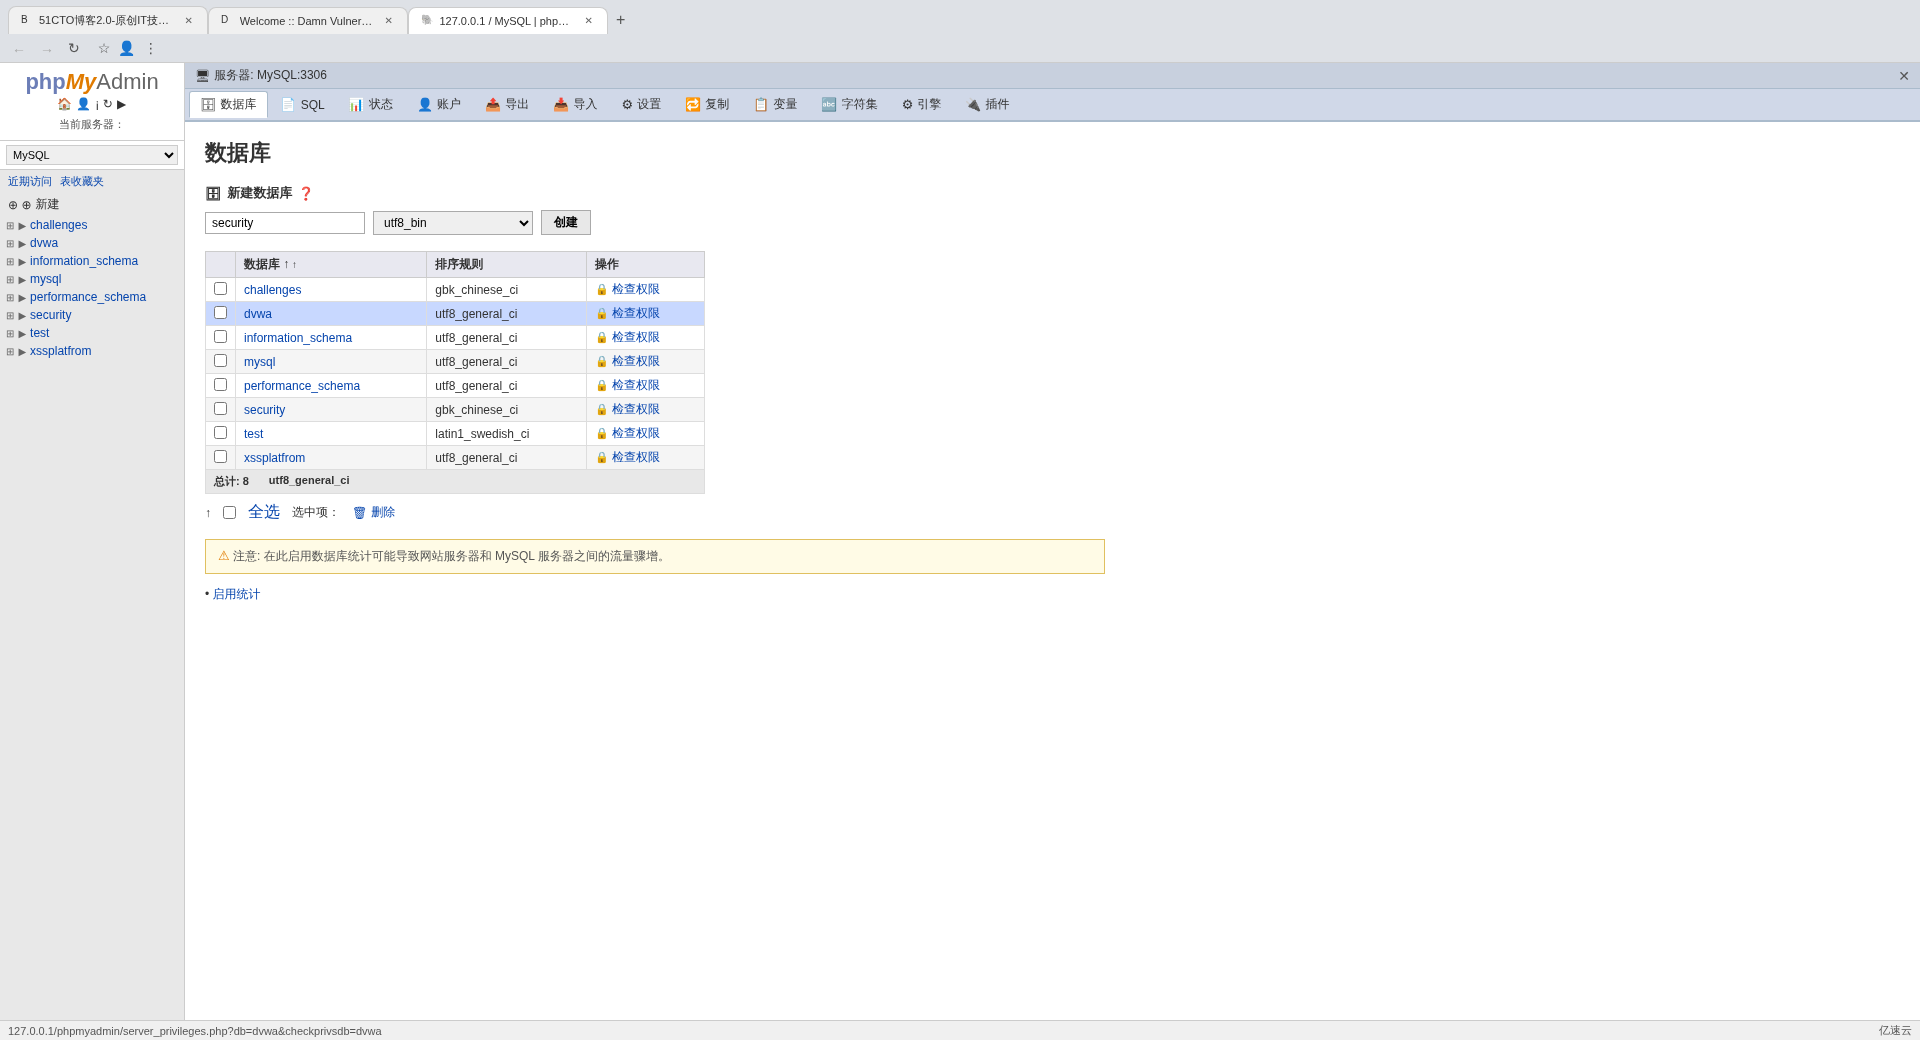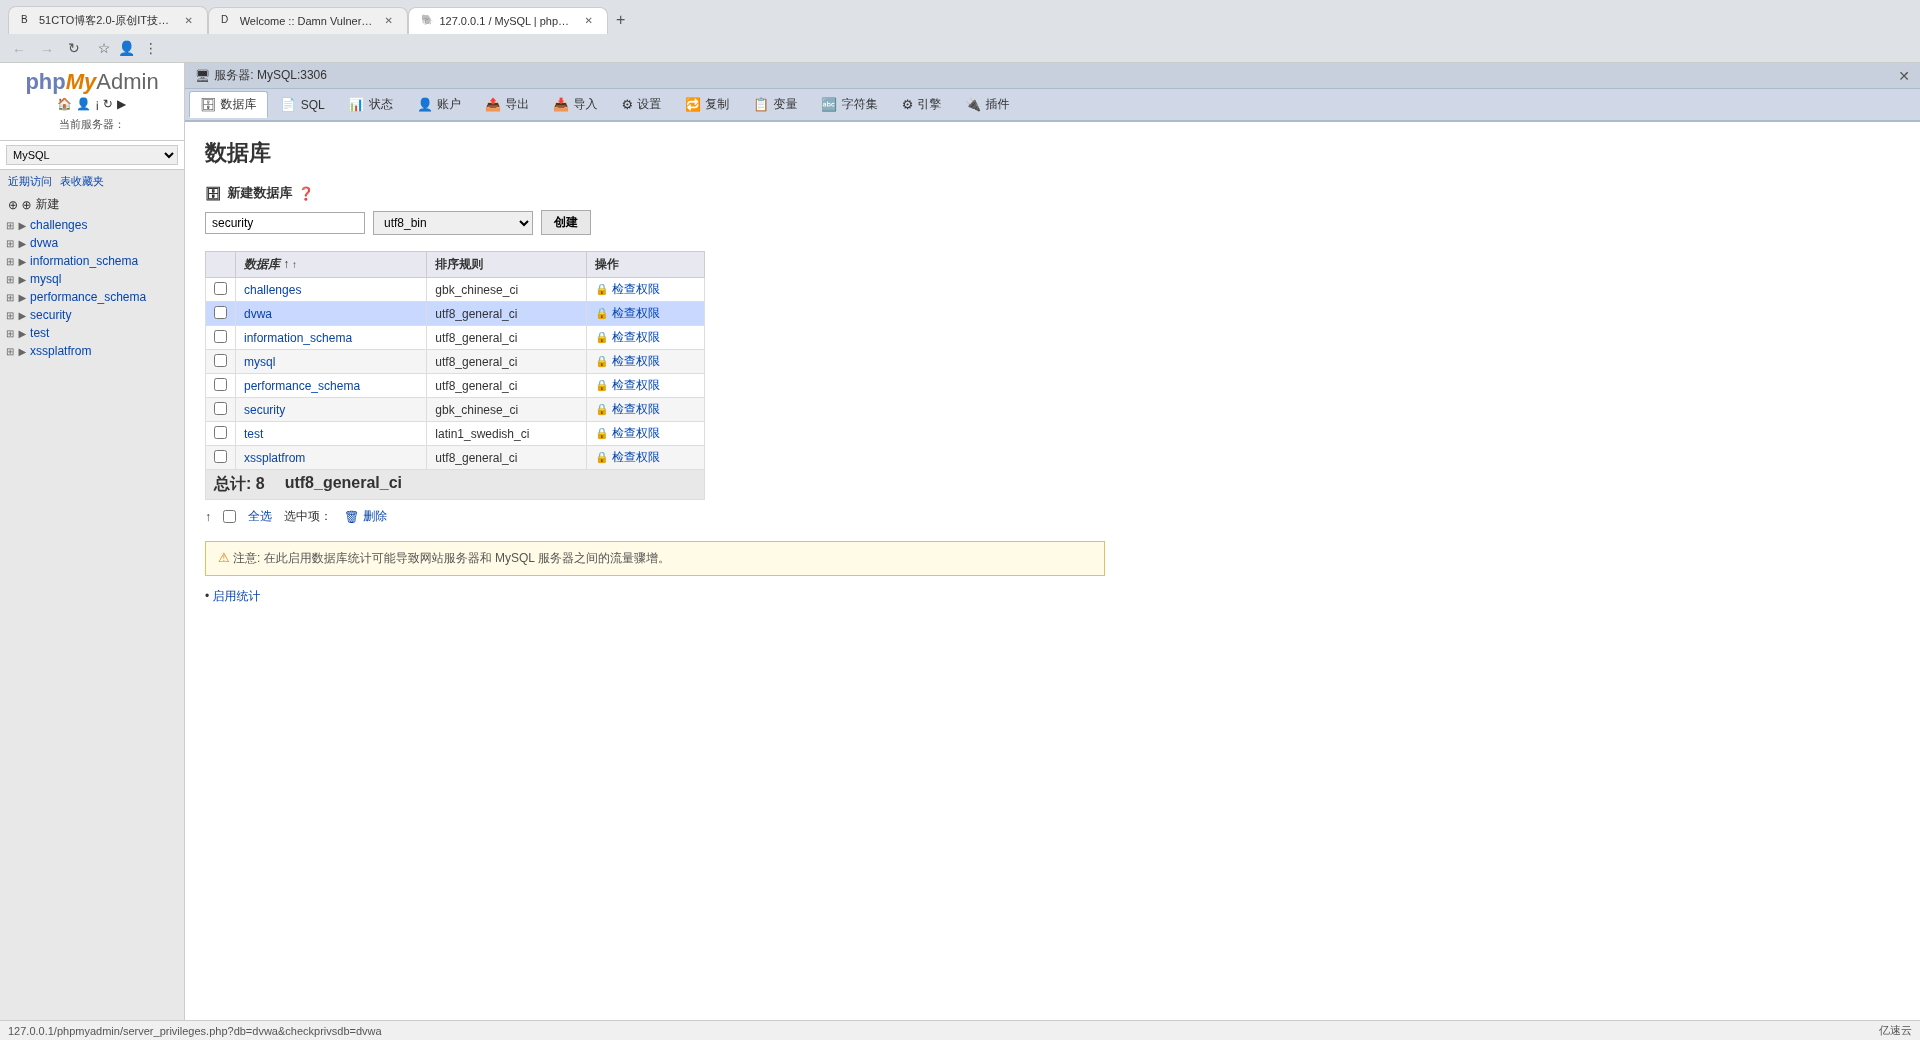--- a/index.html
+++ b/index.html
@@ -311,21 +311,20 @@
     }
     .db-table th {
       background: #e8e8f0;
       border: 1px solid #ccc;
       padding: 4px 8px;
       text-align: left;
       font-weight: bold;
     }
     .db-table th.sortable {
       cursor: pointer;
-      font-style: italic;
     }
     .db-table th.sortable::after {
       content: ' ↑';
       font-size: 10px;
     }
     .db-table td {
       border: 1px solid #ddd;
       padding: 3px 8px;
     }
     .db-table tr:nth-child(even) { background: #f5f5f5; }
@@ -340,40 +339,40 @@
     }
     .action-icon {
       font-size: 11px;
     }
 
     .table-footer {
       background: #e8e8e8;
       border: 1px solid #ddd;
       border-top: none;
       padding: 4px 8px;
-      font-size: 16px;
+      font-size: 11px;
       font-weight: bold;
       max-width: 500px;
       display: flex;
       gap: 20px;
     }
 
     
     .table-controls {
       display: flex;
       align-items: center;
       gap: 12px;
       margin-top: 8px;
       font-size: 12px;
     }
     .check-all-btn {
       background: none;
       border: none;
       cursor: pointer;
-      font-size: 12px;
+      font-size: 16px;
       color: #0645ad;
     }
     .delete-selected-btn {
       display: flex;
       align-items: center;
       gap: 4px;
       color: #0645ad;
       cursor: pointer;
       background: none;
       border: none;

